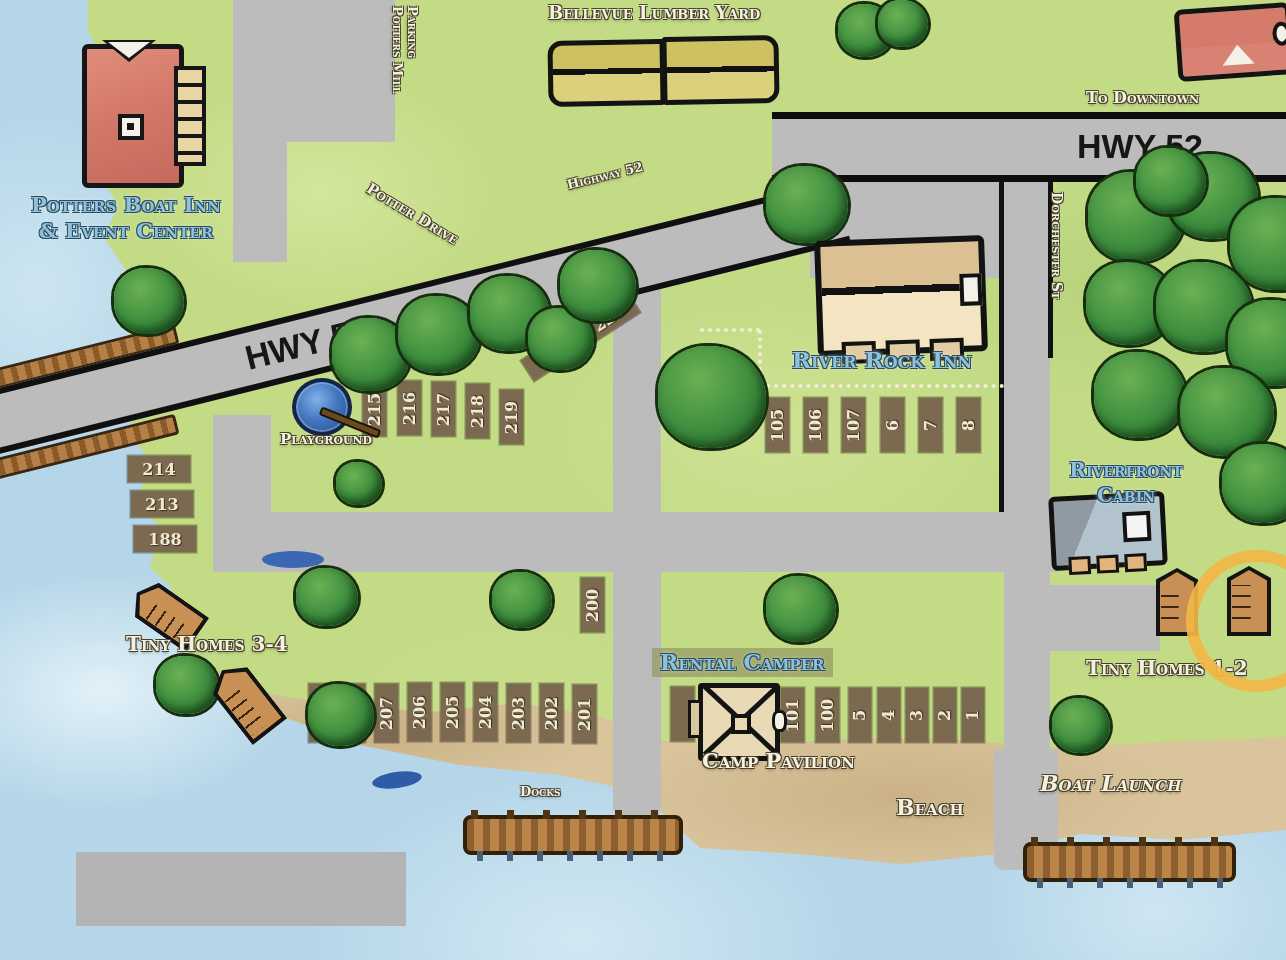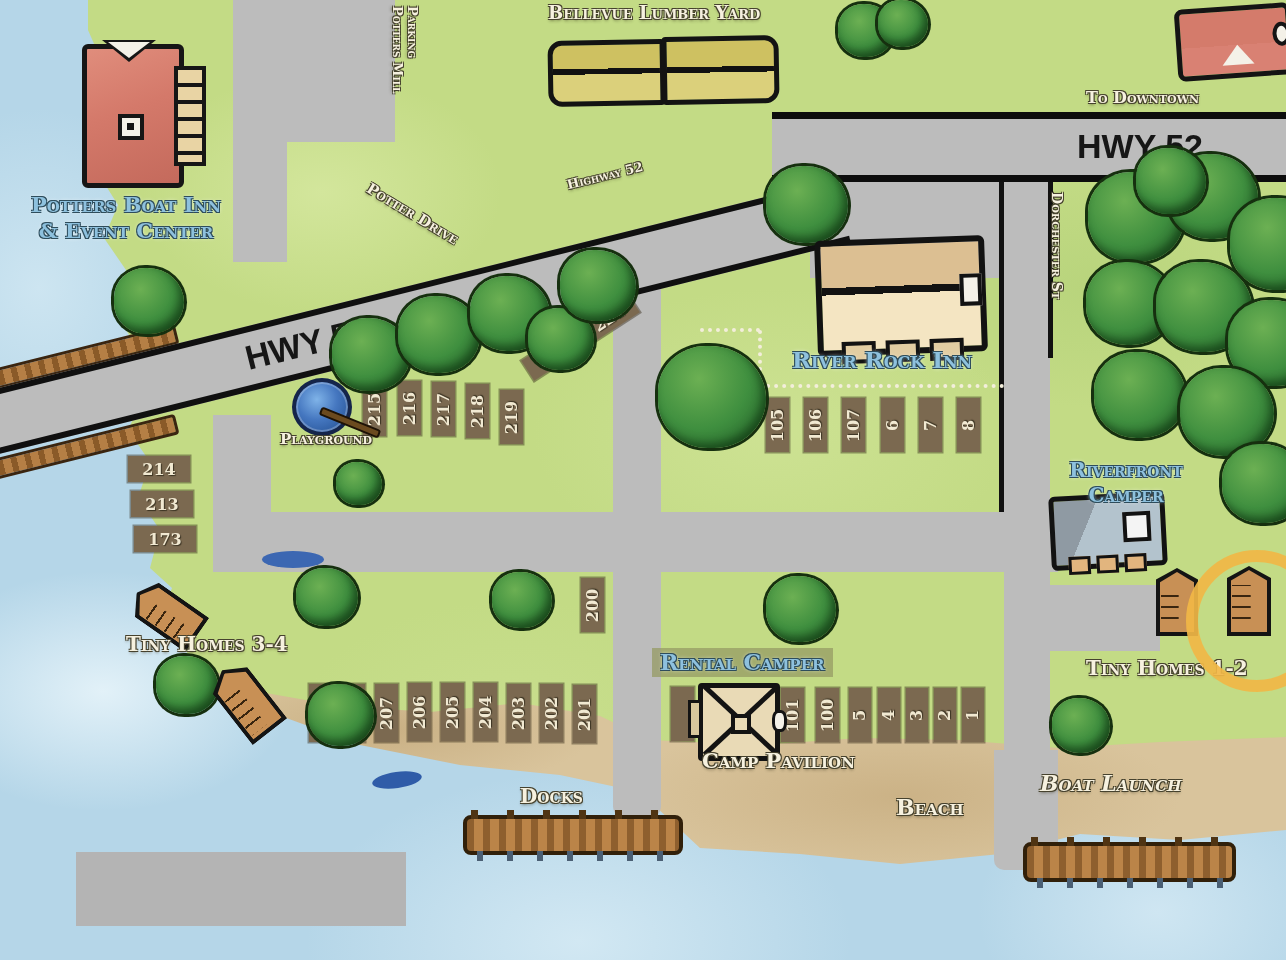--- a/index.html
+++ b/index.html
@@ -208,21 +208,21 @@
       <span>1</span>
     </div>
 
   <div class="abs site site-h" style="left:128px;top:456px;">
       <span>214</span>
     </div>
   <div class="abs site site-h" style="left:131px;top:491px;">
       <span>213</span>
     </div>
   <div class="abs site site-h" style="left:134px;top:526px;">
-      <span>173</span>
+      <span>188</span>
     </div>
 
   <div id="trees">
       <div class="abs tree" style="left: 114px; top: 268px; width: 70px; height: 65.8px;"></div>
       <div class="abs tree" style="left: 332px; top: 318px; width: 78px; height: 73.32px;"></div>
       <div class="abs tree" style="left: 398px; top: 296px; width: 82px; height: 77.08px;"></div>
       <div class="abs tree" style="left: 470px; top: 276px; width: 80px; height: 75.2px;"></div>
       <div class="abs tree" style="left: 528px; top: 308px; width: 66px; height: 62.04px;"></div>
       <div class="abs tree" style="left: 560px; top: 250px; width: 76px; height: 71.44px;"></div>
       <div class="abs tree" style="left: 766px; top: 166px; width: 82px; height: 77.08px;"></div>
@@ -313,28 +313,28 @@
   <div class="abs dock" style="left:1023px;top:842px;width:205px;height:32px;"></div>
 
   <div class="abs lbl-blue" style="left:6px;top:192px;width:240px;text-align:center;font-size:21px;line-height:26px;">
     <span>Potters Boat Inn</span><br>
     <span>&amp; Event Center</span>
   </div>
   <div class="abs lbl" style="left:548px;top:2px;font-size:18px;">Bellevue Lumber Yard</div>
   <div class="abs lbl-blue" style="left:792px;top:346px;font-size:23px;">River Rock Inn</div>
   <div class="abs lbl-blue" style="left:1044px;top:458px;width:164px;text-align:center;font-size:20px;line-height:25px;">
     <span>Riverfront</span><br>
-    <span>Camper</span>
+    <span>Cabin</span>
   </div>
   <div class="abs lbl-blue" style="left:652px;top:648px;font-size:22px;background:rgba(150,155,100,.75);padding:1px 8px 2px;">Rental Camper</div>
   <div class="abs lbl" style="left:280px;top:430px;font-size:15px;">Playground</div>
   <div class="abs lbl" style="left:126px;top:632px;font-size:20px;">Tiny Homes 3-4</div>
   <div class="abs lbl" style="left:1086px;top:656px;font-size:20px;">Tiny Homes 1-2</div>
   <div class="abs lbl" style="left:702px;top:748px;font-size:21px;">Camp Pavilion</div>
-  <div class="abs lbl" style="left:520px;top:784px;font-size:20px;">Docks</div>
+  <div class="abs lbl" style="left:520px;top:784px;font-size:13px;">Docks</div>
   <div class="abs lbl" style="left:896px;top:794px;font-size:22px;">Beach</div>
   <div class="abs lbl" style="left:1040px;top:770px;font-size:22px;font-style:italic;">Boat Launch</div>
 
   <div class="abs" style="left:1186px;top:550px;width:118px;height:118px;border:12px solid rgba(241,183,71,.92);border-radius:50%;"></div>
 
   <div class="abs" style="left:76px;top:852px;width:330px;height:74px;background:#b4b4b4;"></div>
 
 </div>
 
 </body></html>

